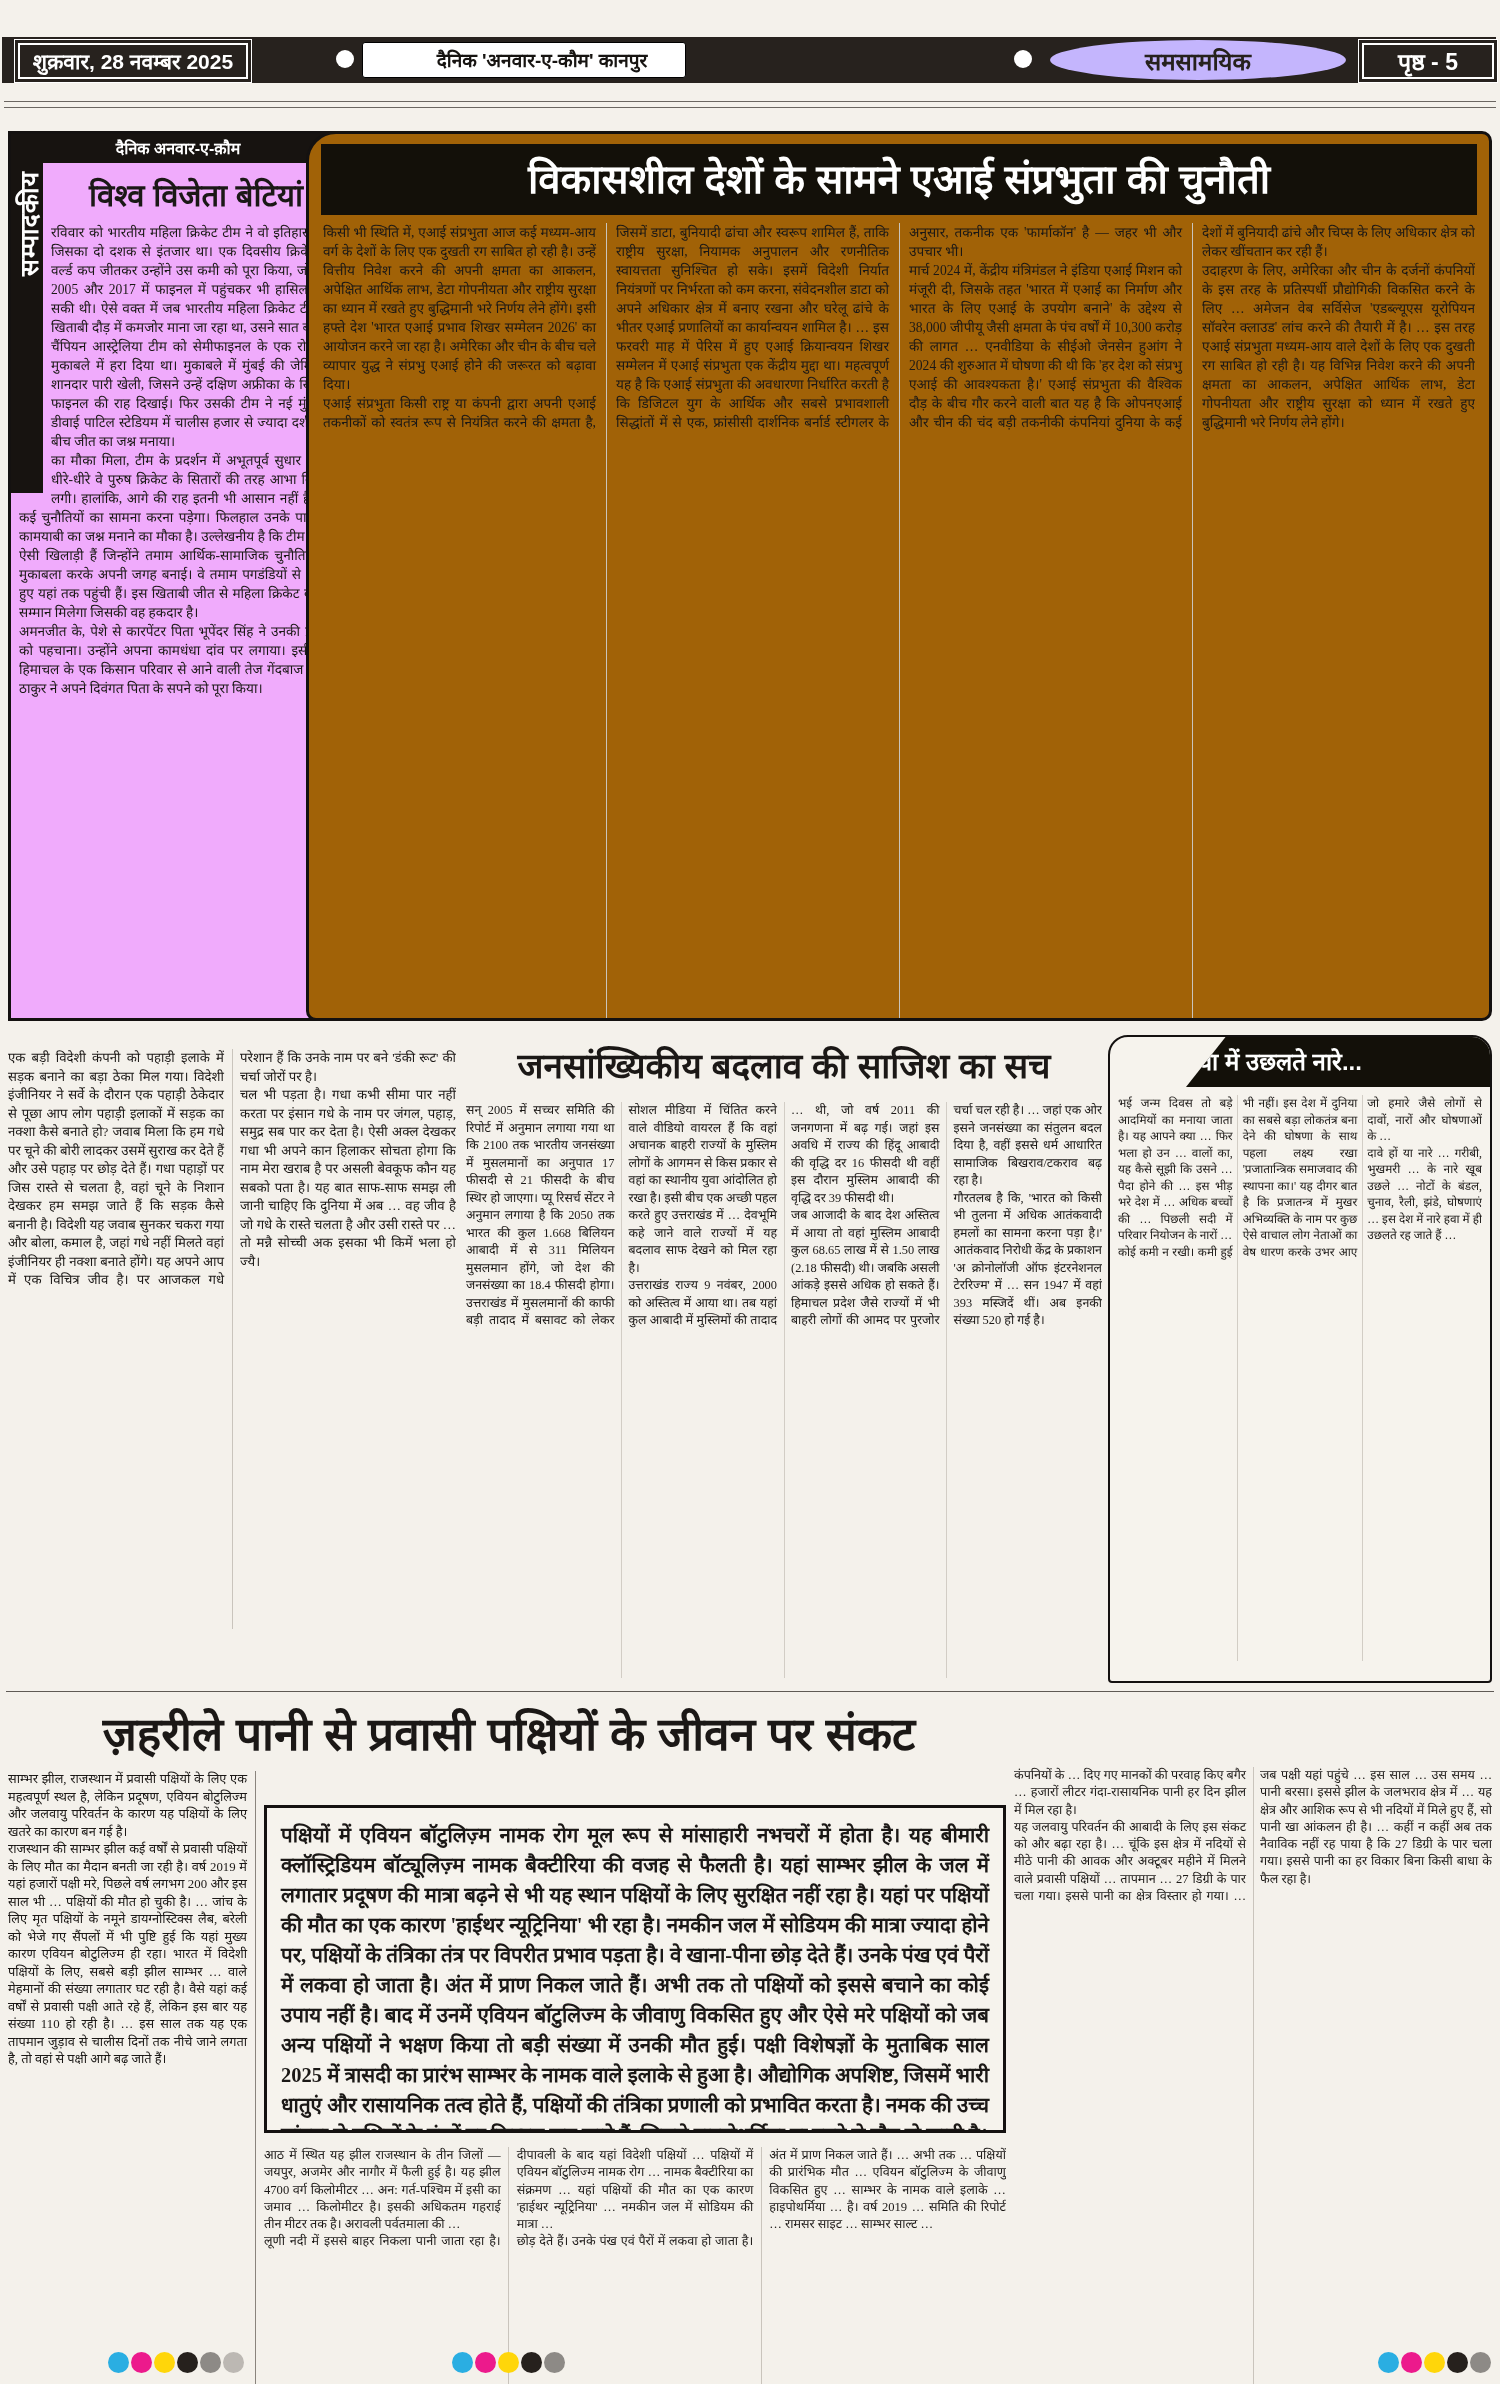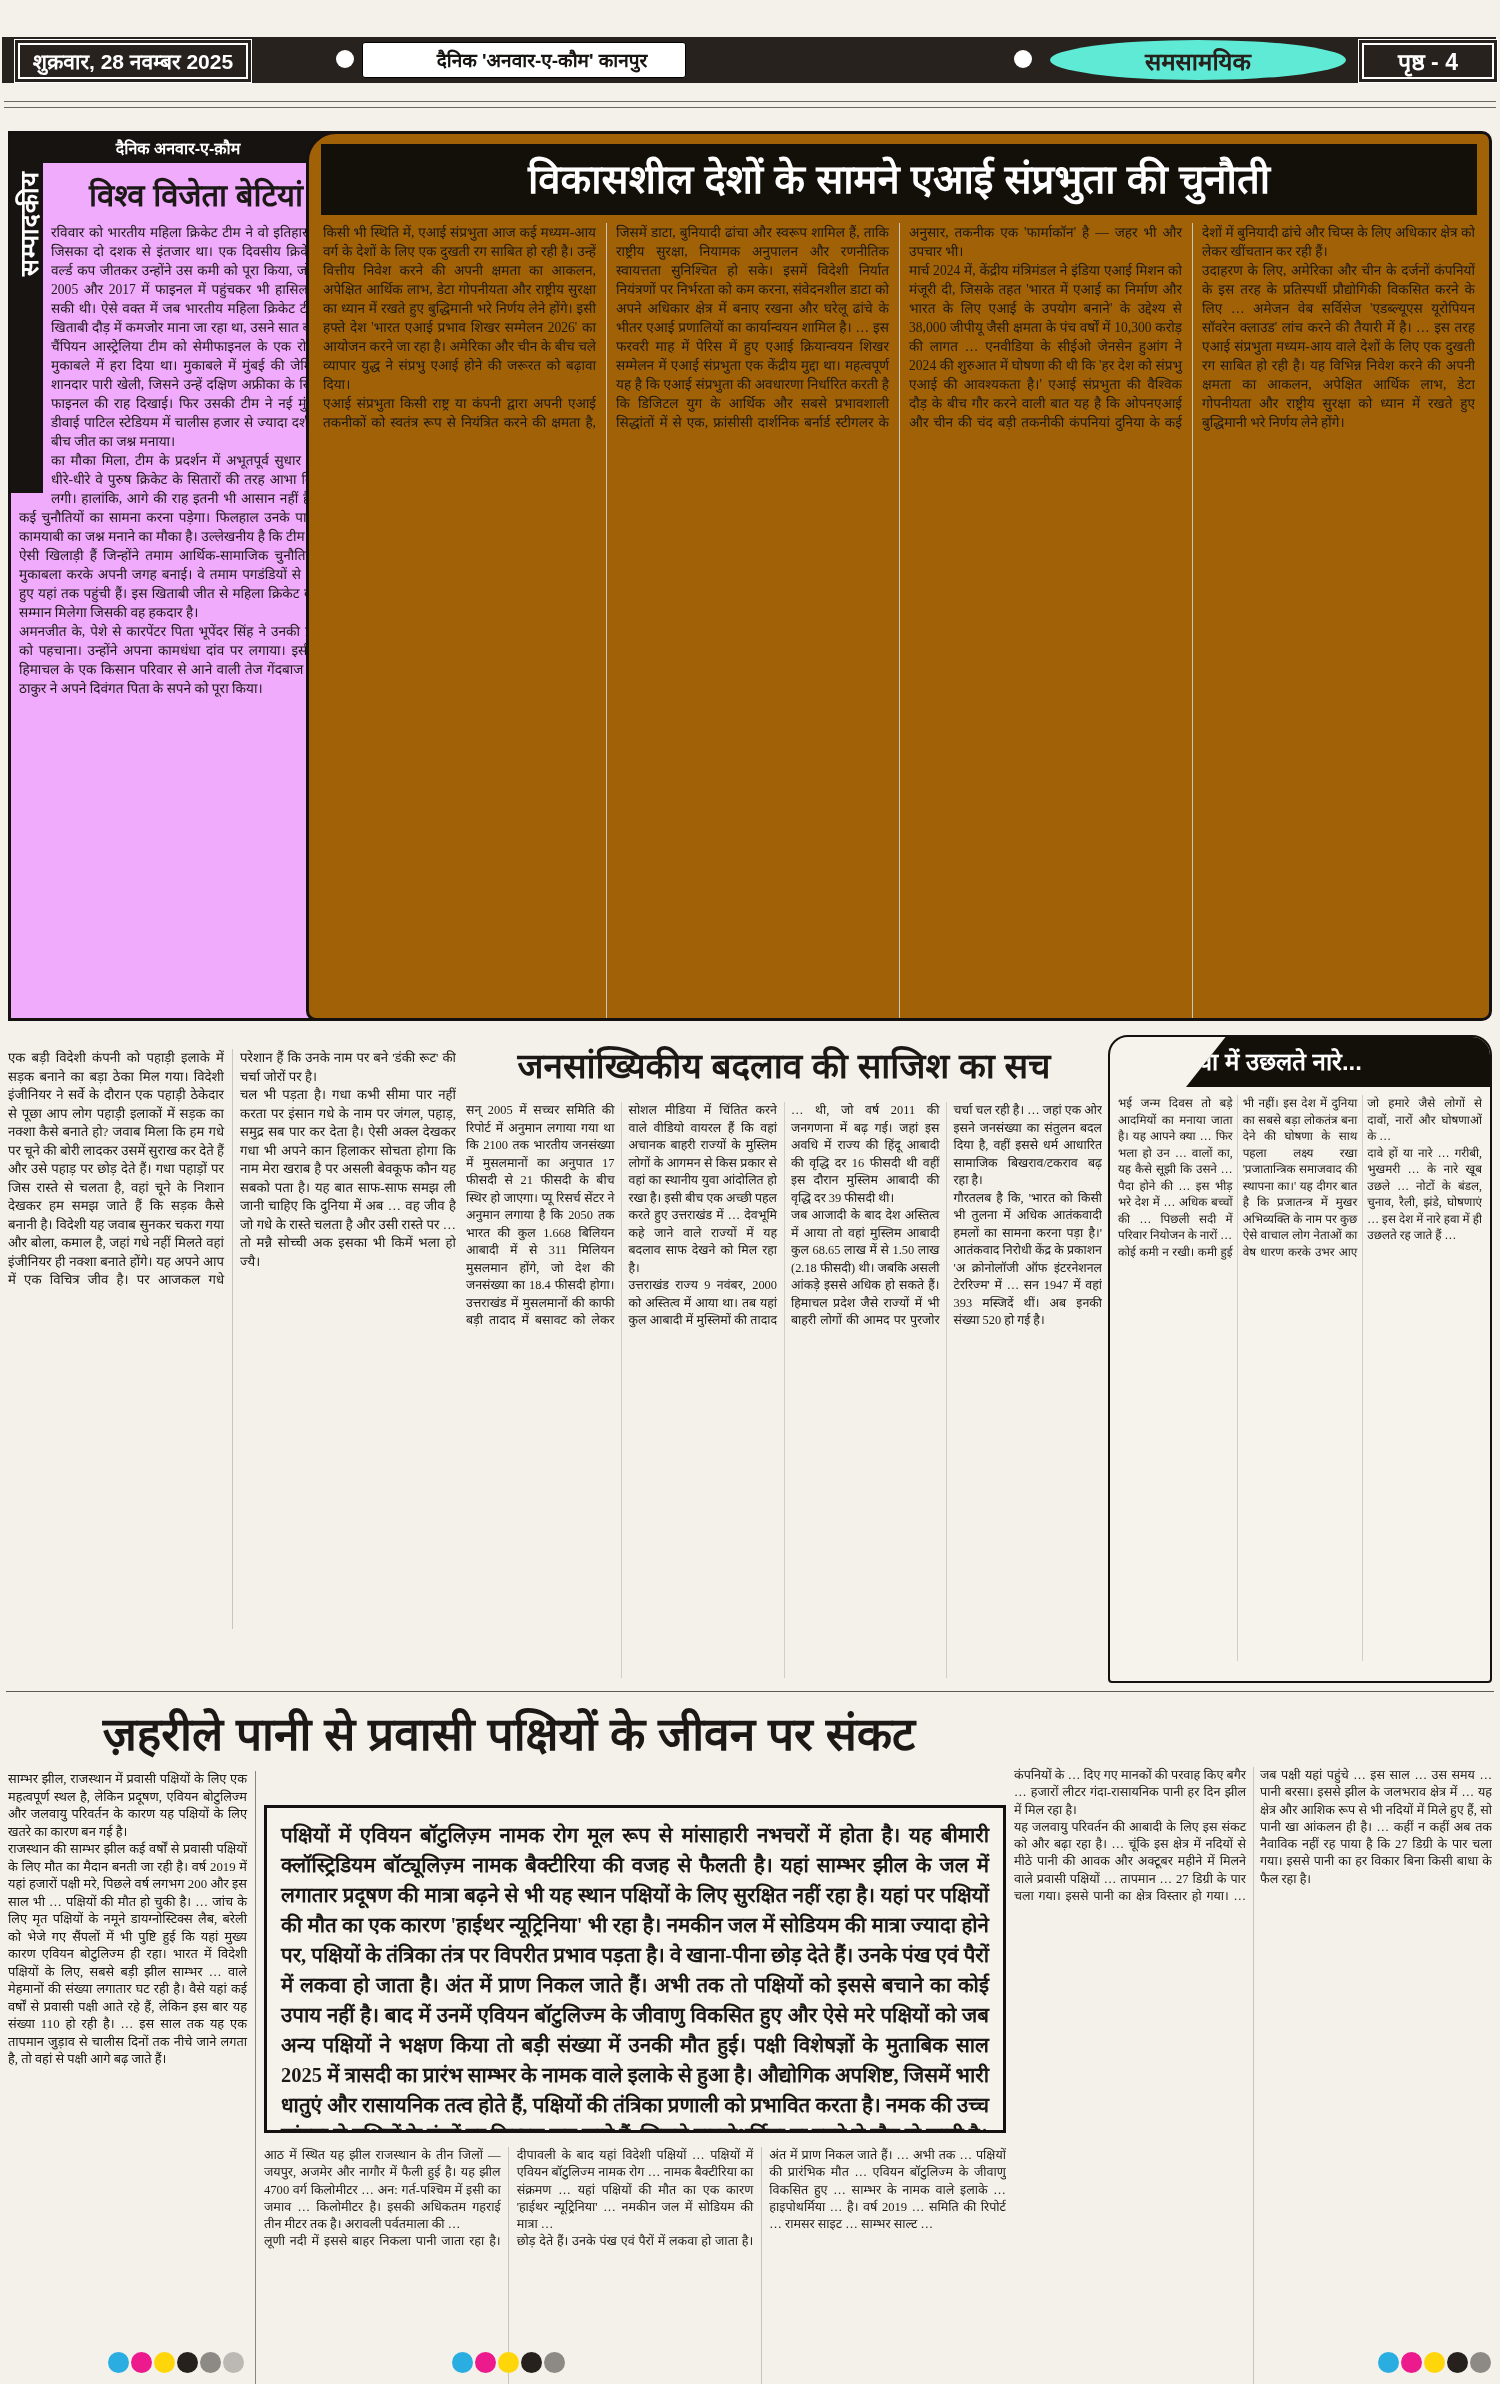--- a/index.html
+++ b/index.html
@@ -8,21 +8,21 @@
   .abs{position:absolute;margin-top:35px;}
 
   
   .header-bar{left:2px;top:2px;width:1494px;height:46px;background:#27221e;}
   .hdr-box{position:absolute;top:6px;height:32px;border:2px solid #fff;box-shadow:0 0 0 3px #27221e,0 0 0 4px #fff;
            color:#fff;font-family:"Liberation Sans",sans-serif;font-weight:bold;display:flex;align-items:center;justify-content:center;}
   .date-box{left:16px;width:226px;font-size:21px;}
   .mast-box{position:absolute;left:360px;top:5px;width:286px;height:34px;background:#fff;border:1px solid #000;border-radius:3px;
             color:#171411;font-family:"Liberation Sans",sans-serif;font-weight:bold;font-size:19px;display:flex;align-items:center;justify-content:center;padding-left:36px;}
   .hdr-dot{position:absolute;top:13px;width:18px;height:18px;border-radius:50%;background:#fff;}
-  .section-oval{position:absolute;left:1048px;top:3px;width:296px;height:40px;background:#5eead4;border-radius:50%;
+  .section-oval{position:absolute;left:1048px;top:3px;width:296px;height:40px;background:#c4b5fd;border-radius:50%;
             color:#26211d;font-family:"Liberation Sans",sans-serif;font-weight:bold;font-size:24px;display:flex;align-items:center;justify-content:center;}
   .page-box{left:1360px;width:128px;font-size:23px;}
   .dbl-rule{left:4px;top:66px;width:1492px;height:5px;border-top:1.5px solid #6b6661;border-bottom:1.5px solid #6b6661;}
 
   
   .ed-box{left:8px;top:96px;width:340px;height:890px;border:3px solid #141110;background:#f0abfc;box-sizing:border-box;overflow:hidden;}
   .ed-kicker{background:#171310;color:#fff;font-family:"Liberation Sans",sans-serif;font-weight:bold;font-size:16px;
              text-align:center;padding:3px 0 4px;}
   .ed-strip{float:left;width:32px;height:330px;background:#171310;margin:0 8px 6px 0;position:relative;}
   .ed-strip span{position:absolute;left:1px;top:8px;color:#fff;font-family:"Liberation Sans",sans-serif;font-weight:bold;
@@ -88,21 +88,21 @@
     <span class="hdr-dot" style="left:334px;"></span>
     <div class="mast-box">
       <span>दैनिक 'अनवार-ए-कौम' कानपुर</span>
     </div>
     <span class="hdr-dot" style="left:656px;"></span>
     <span class="hdr-dot" style="left:1012px;"></span>
     <div class="section-oval">
       <span>समसामयिक</span>
     </div>
     <div class="hdr-box page-box">
-      <span>पृष्ठ - 4</span>
+      <span>पृष्ठ - 5</span>
     </div>
   </div>
   <div class="abs dbl-rule"></div>
 
   <div class="abs ed-box">
     <div class="ed-kicker">दैनिक अनवार-ए-क़ौम</div>
     <div class="ed-strip">
       <span>सम्पादकीय</span>
     </div>
     <div class="ed-head">विश्व विजेता बेटियां</div>

